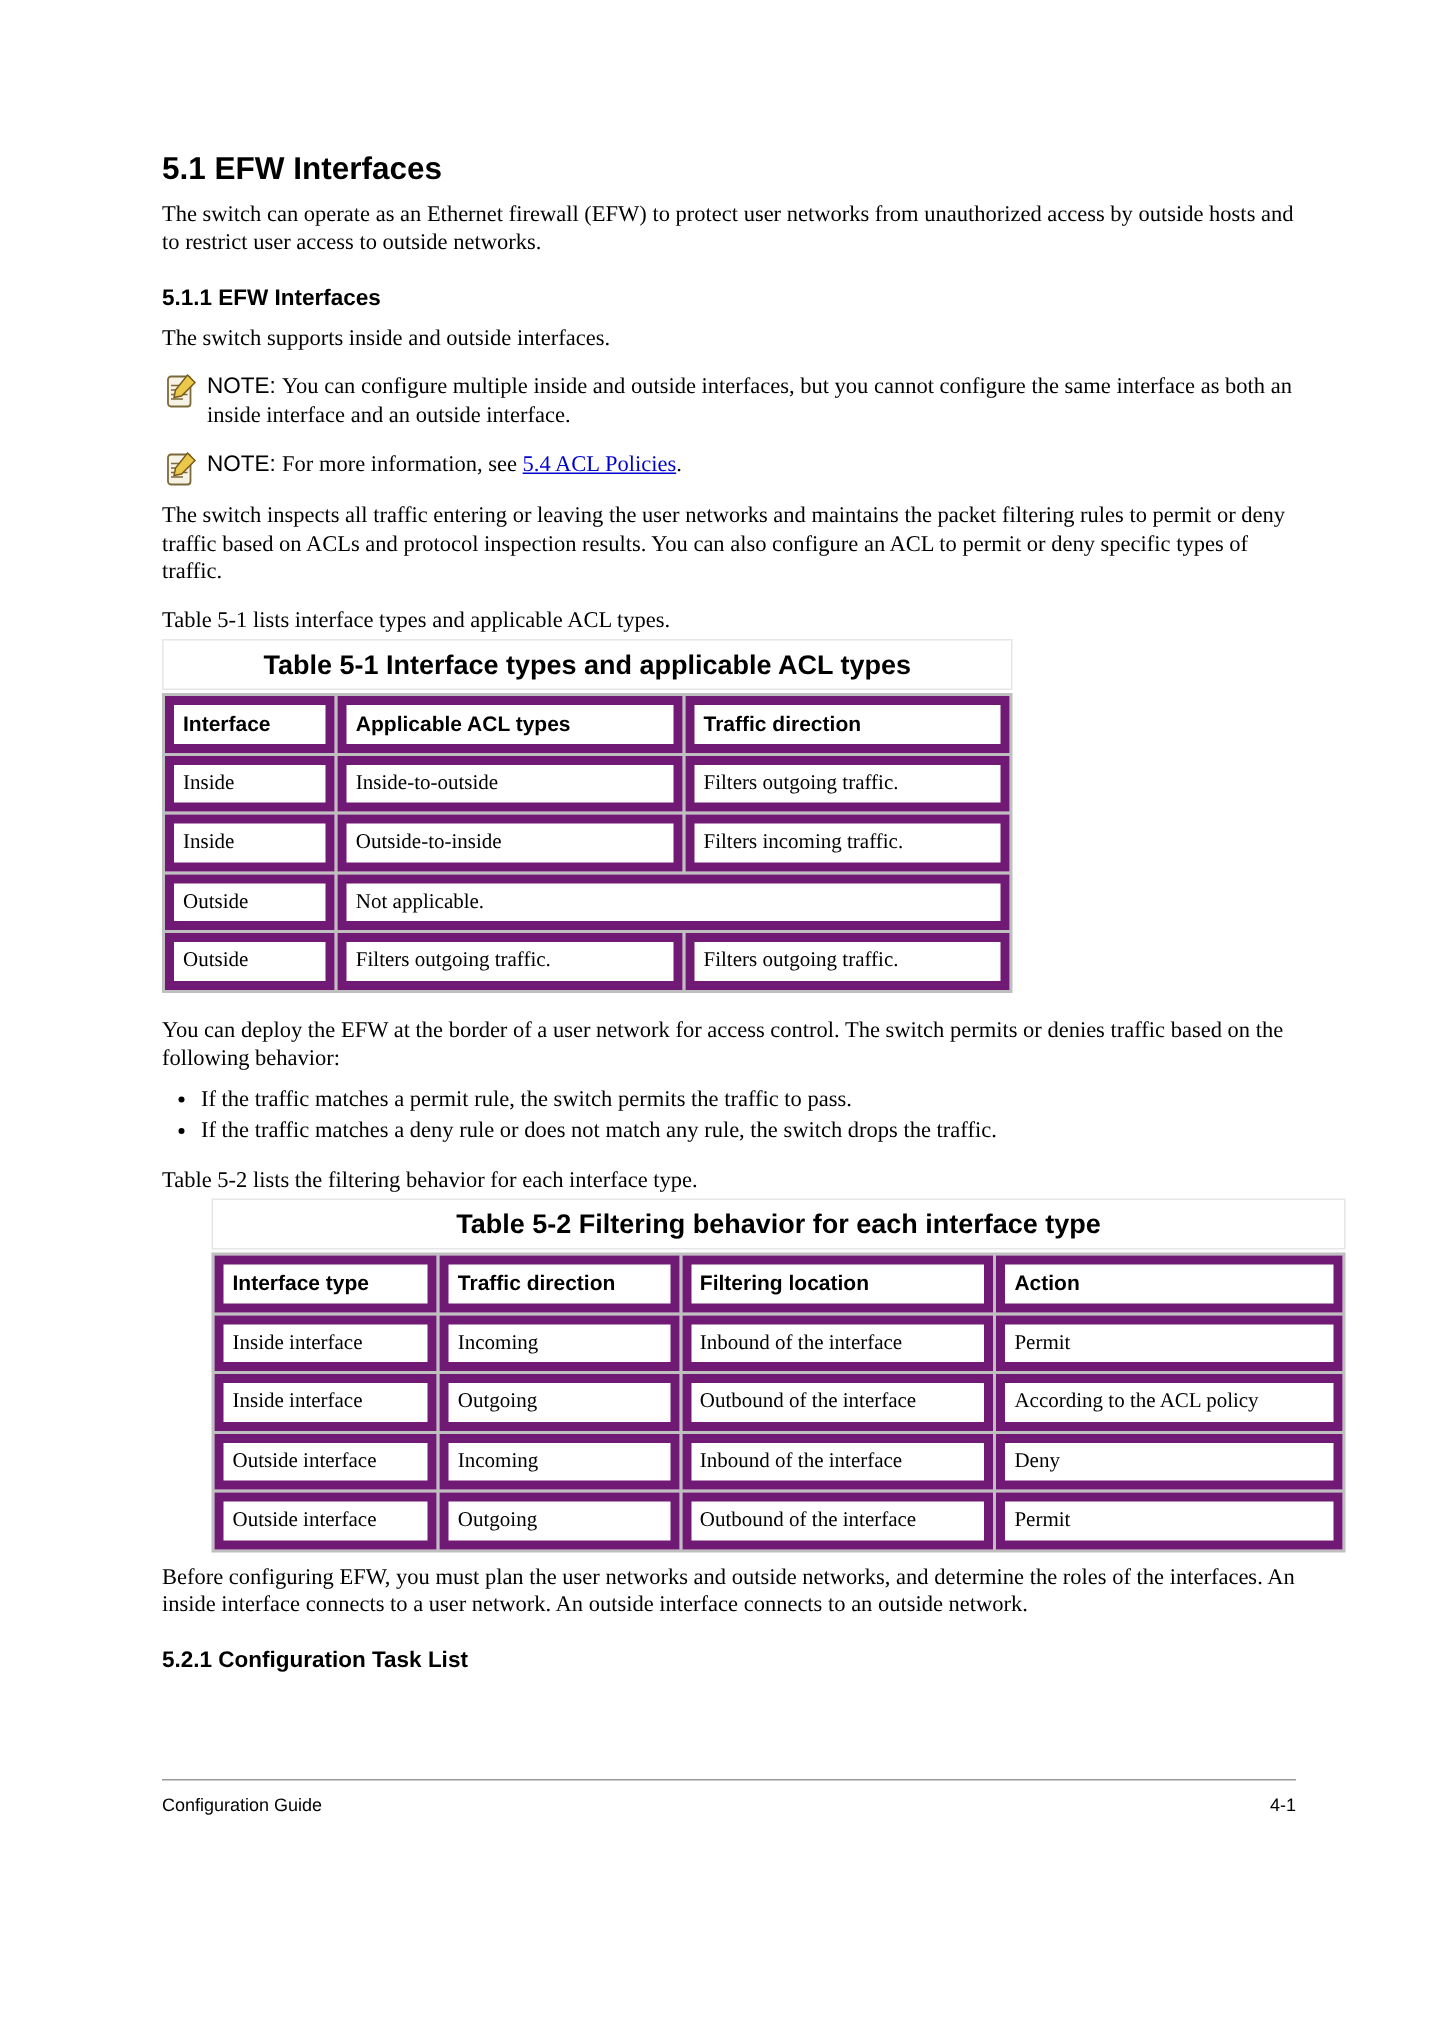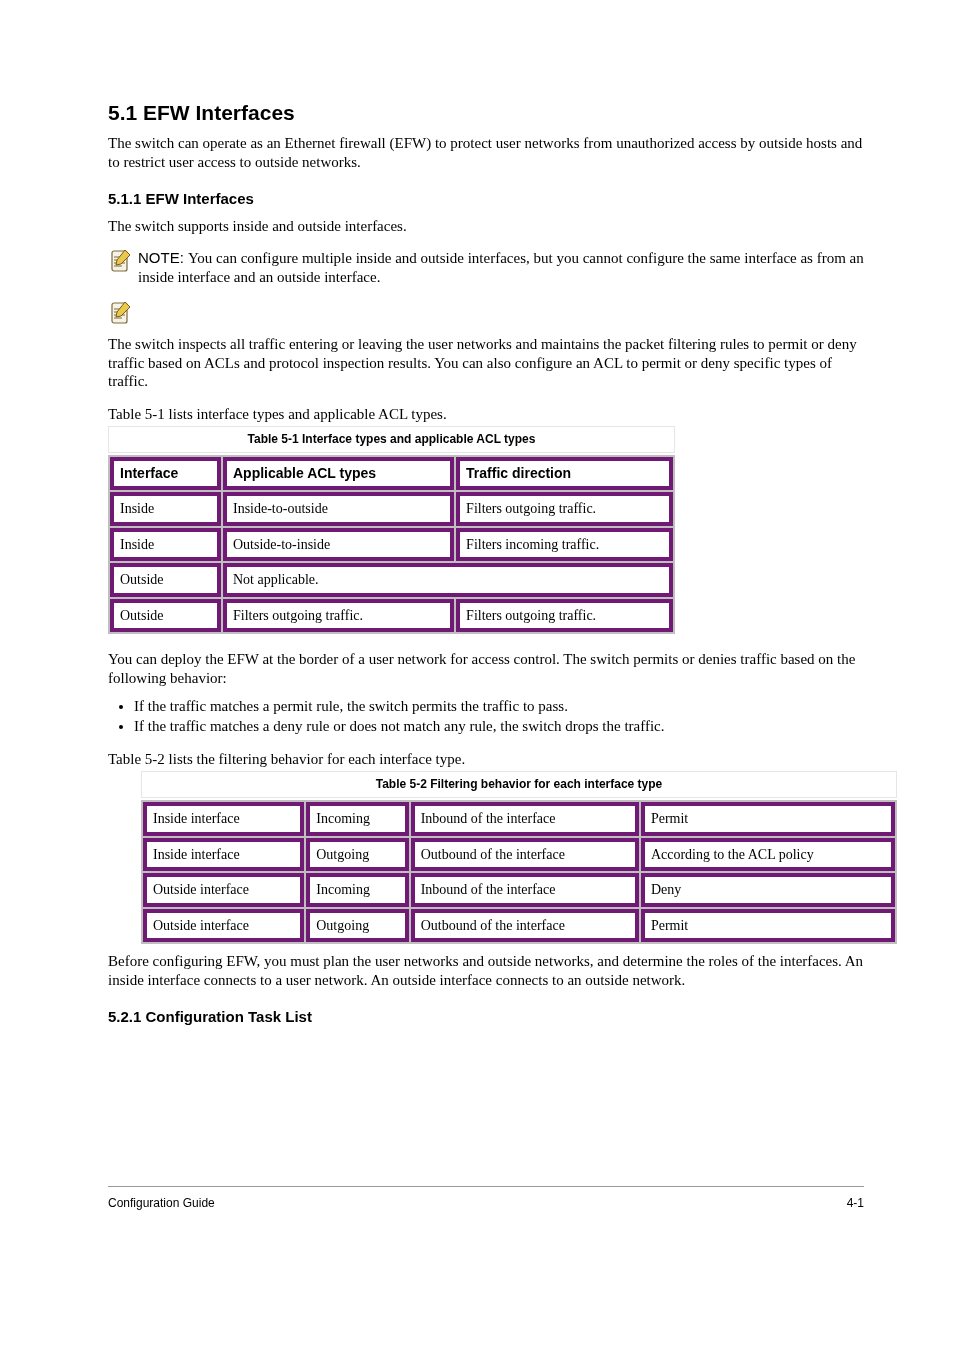--- a/index.html
+++ b/index.html
@@ -80,25 +80,25 @@
   table.wide { width: 100%; margin-left: 33px; }
   caption.inside {
     caption-side: top;
     text-align: center;
     font-family: Arial, Helvetica, sans-serif;
     font-weight: bold;
     background: #ffffff;
     border: 1px solid #e6e6e6;
     padding: 5px 4px;
     margin-bottom: 2px;
-    font-size: 12px;
+    font-size: 18px;
   }
   th, td {
     background: #ffffff;
-    border: 4px solid #701a75;
+    border: 6px solid #701a75;
     padding: 4px 6px;
     text-align: left;
     vertical-align: top;
     font-weight: normal;
   }
   th {
     font-family: Arial, Helvetica, sans-serif;
     font-weight: bold;
   }
   ul.bullets {
@@ -144,32 +144,35 @@
 
   <div class="note-row">
     <span class="note-icon">
       <svg viewBox="0 0 26 28">
         <rect x="4" y="4" width="15" height="20" rx="2" fill="#f7f2e6" stroke="#7a6a3a" stroke-width="1.2"></rect>
         <path d="M6 10 h11 M6 13 h11 M6 16 h11 M6 19 h8" stroke="#7a6a3a" stroke-width="1"></path>
         <path d="M17 3 l5 5 -9 9 -5 1 1 -5 z" fill="#e9c84a" stroke="#7a5a1a" stroke-width="1"></path>
       </svg>
     </span>
     <span class="note-text">
-      <span class="note-label">NOTE: </span><span>You can configure multiple inside and outside interfaces, but you cannot configure the same interface as from an inside interface and an outside interface.</span>
+      <span class="note-label">NOTE: </span><span>You can configure multiple inside and outside interfaces, but you cannot configure the same interface as both an inside interface and an outside interface.</span>
     </span>
   </div>
 
   <div class="note-row">
     <span class="note-icon">
       <svg viewBox="0 0 26 28">
         <rect x="4" y="4" width="15" height="20" rx="2" fill="#f7f2e6" stroke="#7a6a3a" stroke-width="1.2"></rect>
         <path d="M6 10 h11 M6 13 h11 M6 16 h11 M6 19 h8" stroke="#7a6a3a" stroke-width="1"></path>
         <path d="M17 3 l5 5 -9 9 -5 1 1 -5 z" fill="#e9c84a" stroke="#7a5a1a" stroke-width="1"></path>
       </svg>
     </span>
+    <span class="note-text">
+      <span class="note-label">NOTE: </span><span>For more information, see </span><a href="#" class="link">5.4 ACL Policies</a><span>.</span>
+    </span>
   </div>
 
   <div class="para">The switch inspects all traffic entering or leaving the user networks and maintains the packet filtering rules to permit or deny traffic based on ACLs and protocol inspection results. You can also configure an ACL to permit or deny specific types of traffic.</div>
 
   <div class="para table-caption">Table 5-1 lists interface types and applicable ACL types.</div>
 
   <table>
     <caption class="inside">Table 5-1 Interface types and applicable ACL types</caption>
     <tbody>
           <tr>
@@ -204,20 +207,26 @@
   <ul class="bullets">
     <li>If the traffic matches a permit rule, the switch permits the traffic to pass.</li>
     <li>If the traffic matches a deny rule or does not match any rule, the switch drops the traffic.</li>
   </ul>
 
   <div class="para table-caption">Table 5-2 lists the filtering behavior for each interface type.</div>
 
   <table class="wide">
     <caption class="inside">Table 5-2 Filtering behavior for each interface type</caption>
     <tbody>
+          <tr>
+      <th>Interface type</th>
+      <th>Traffic direction</th>
+      <th>Filtering location</th>
+      <th>Action</th>
+    </tr>
     <tr>
       <td>Inside interface</td>
       <td>Incoming</td>
       <td>Inbound of the interface</td>
       <td>Permit</td>
     </tr>
     <tr>
       <td>Inside interface</td>
       <td>Outgoing</td>
       <td>Outbound of the interface</td>

